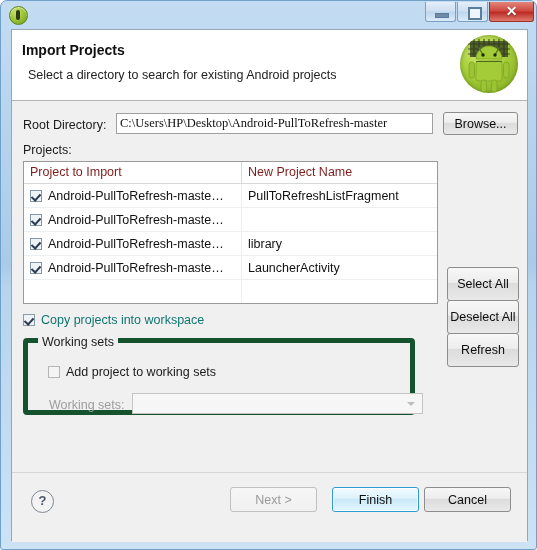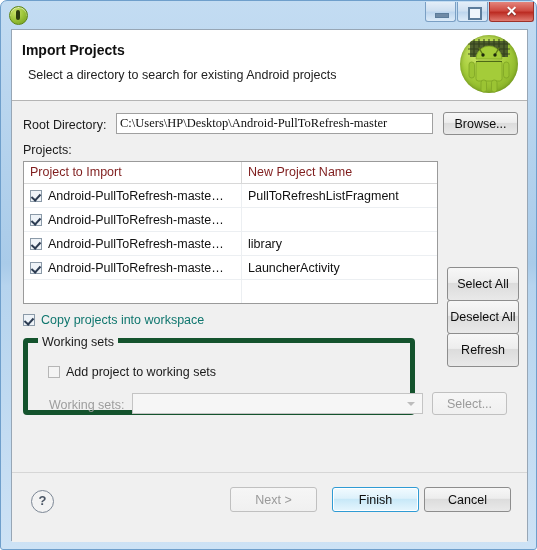--- a/index.html
+++ b/index.html
@@ -363,21 +363,20 @@
 
         <div id="addws-row">
           <span class="cb disabled"></span>
           <span class="lbl">Add project to working sets</span>
         </div>
 
         <div id="lbl-ws">Working sets:</div>
         <div id="ws-combo">
           <span class="arrow"></span>
         </div>
-        <div class="wbutton disabled" id="btn-ws-select">Select...</div>
       </div>
 
     </div>
 
     <div id="footer-sep"></div>
     <div id="footer">
       <div id="help-icon">?</div>
 
       <div class="wbutton footbtn default" id="btn-finish">
           <span>Finish</span>

